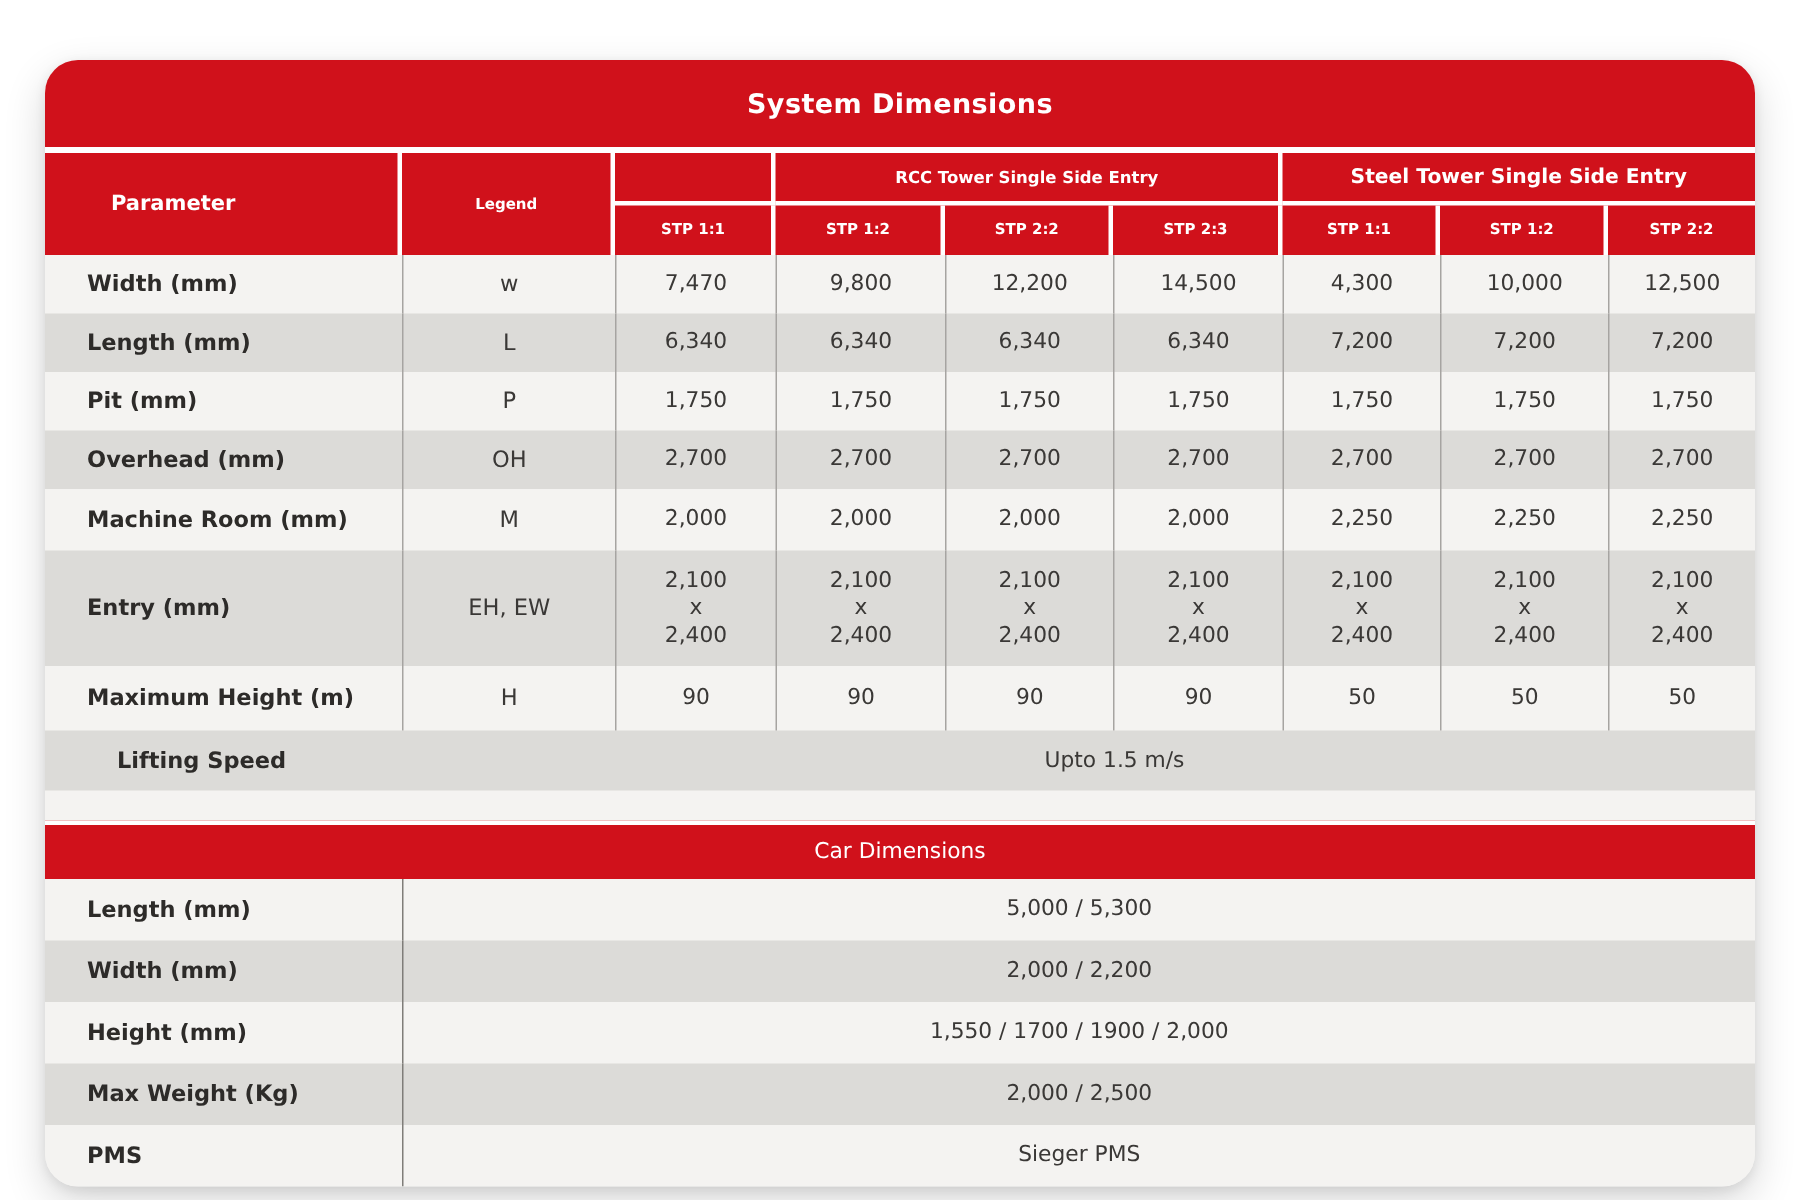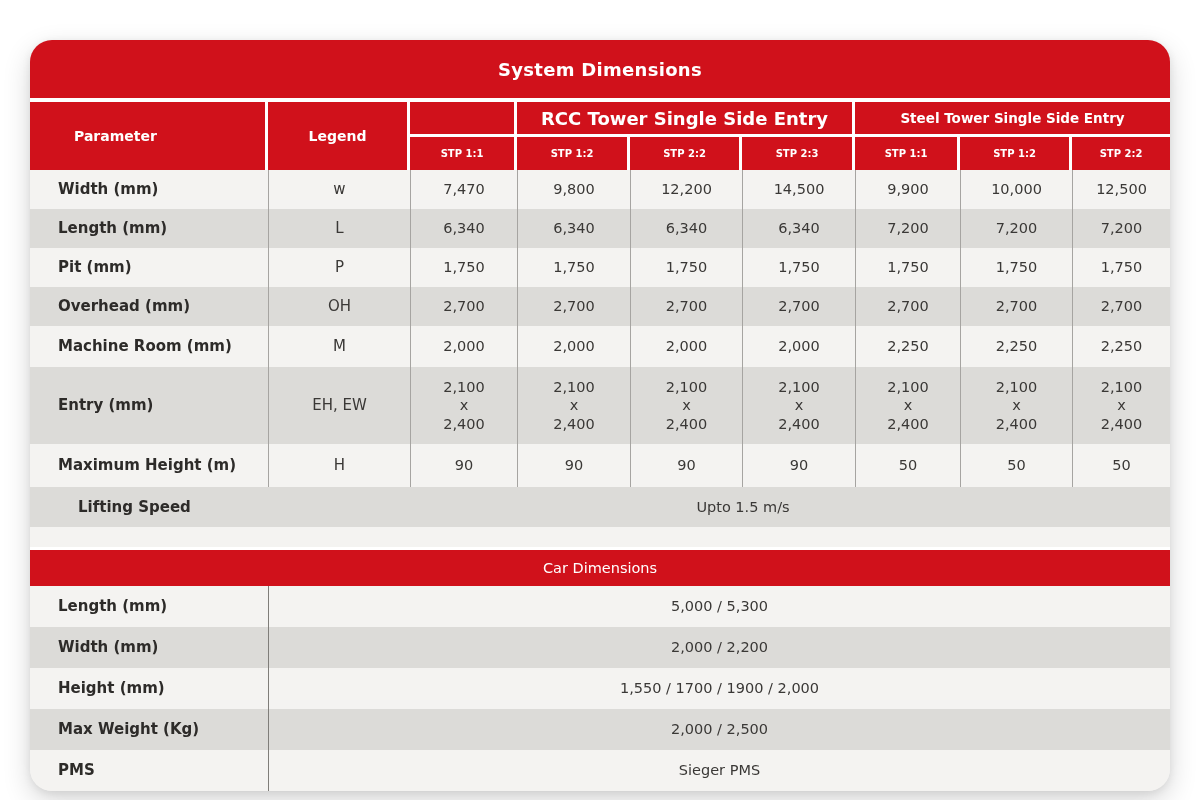--- a/index.html
+++ b/index.html
@@ -5,23 +5,23 @@
   html,body{margin:0;padding:0;background:#ffffff;font-family:"DejaVu Sans","Liberation Sans",sans-serif;}
   .stage{width:1024px;height:800px;position:relative;background:#fff;}
   .card{position:absolute;left:30px;top:40px;width:1140px;border-radius:22px;overflow:hidden;
         box-shadow:0 10px 28px rgba(0,0,0,.16),0 2px 8px rgba(0,0,0,.08);background:#f4f3f1;}
   .title{height:58px;background:#d0111b;color:#fff;display:flex;align-items:center;justify-content:center;
          font-weight:bold;font-size:18px;letter-spacing:.3px;}
   .grid9{display:grid;grid-template-columns:238px 142px 107px 113px 112px 113px 105px 112px 98px;}
   .hdr{grid-template-rows:35px 33px;background:#d0111b;border-top:4px solid #fff;color:#fff;font-weight:bold;}
   .hc{display:flex;align-items:center;justify-content:center;text-align:center;font-size:10px;}
   .h-param{grid-area:1/1/3/2;justify-content:flex-start;padding-left:44px;border-right:3px solid #fff;font-size:14px;}
-  .h-legend{grid-area:1/2/3/3;border-right:3px solid #fff;font-size:14px;}
+  .h-legend{grid-area:1/2/3/3;border-right:3px solid #fff;font-size:10px;}
   .h-blank{grid-area:1/3/2/4;border-right:3px solid #fff;border-bottom:3px solid #fff;}
-  .h-rcc{grid-area:1/4/2/7;border-right:3px solid #fff;border-bottom:3px solid #fff;font-size:18px;}
+  .h-rcc{grid-area:1/4/2/7;border-right:3px solid #fff;border-bottom:3px solid #fff;font-size:11px;}
   .h-steel{grid-area:1/7/2/10;border-bottom:3px solid #fff;font-size:13.5px;}
   .s3{grid-area:2/3/3/4}.s4{grid-area:2/4/3/5}.s5{grid-area:2/5/3/6}.s6{grid-area:2/6/3/7}
   .s7{grid-area:2/7/3/8}.s8{grid-area:2/8/3/9}.s9{grid-area:2/9/3/10}
   .hbr{border-right:3px solid #fff;}
   .h39{height:39px}.h41{height:41px}.h77{height:77px}.h43{height:43px}.h40{height:40px}
   .bgl{background:#f4f3f1}.bgg{background:#dcdbd8}
   .c{display:flex;align-items:center;justify-content:center;border-left:1px solid #a6a4a1;
      font-size:14.5px;color:#3a3836;white-space:pre-line;text-align:center;line-height:1.25;}
   .c.first{border-left:none;justify-content:flex-start;padding-left:28px;font-weight:bold;
            font-size:15px;color:#2d2b29;white-space:normal;text-align:left;}
@@ -55,21 +55,21 @@
       <div class="hc s9">STP 2:2</div>
     </div>
 
     <div class="grid9 h39 bgl">
       <div class="c first">Width (mm)</div>
       <div class="c lg">w</div>
       <div class="c">7,470</div>
       <div class="c">9,800</div>
       <div class="c">12,200</div>
       <div class="c">14,500</div>
-      <div class="c">9,900</div>
+      <div class="c">4,300</div>
       <div class="c">10,000</div>
       <div class="c">12,500</div>
     </div>
 
     <div class="grid9 h39 bgg">
       <div class="c first">Length (mm)</div>
       <div class="c lg">L</div>
       <div class="c">6,340</div>
       <div class="c">6,340</div>
       <div class="c">6,340</div>

